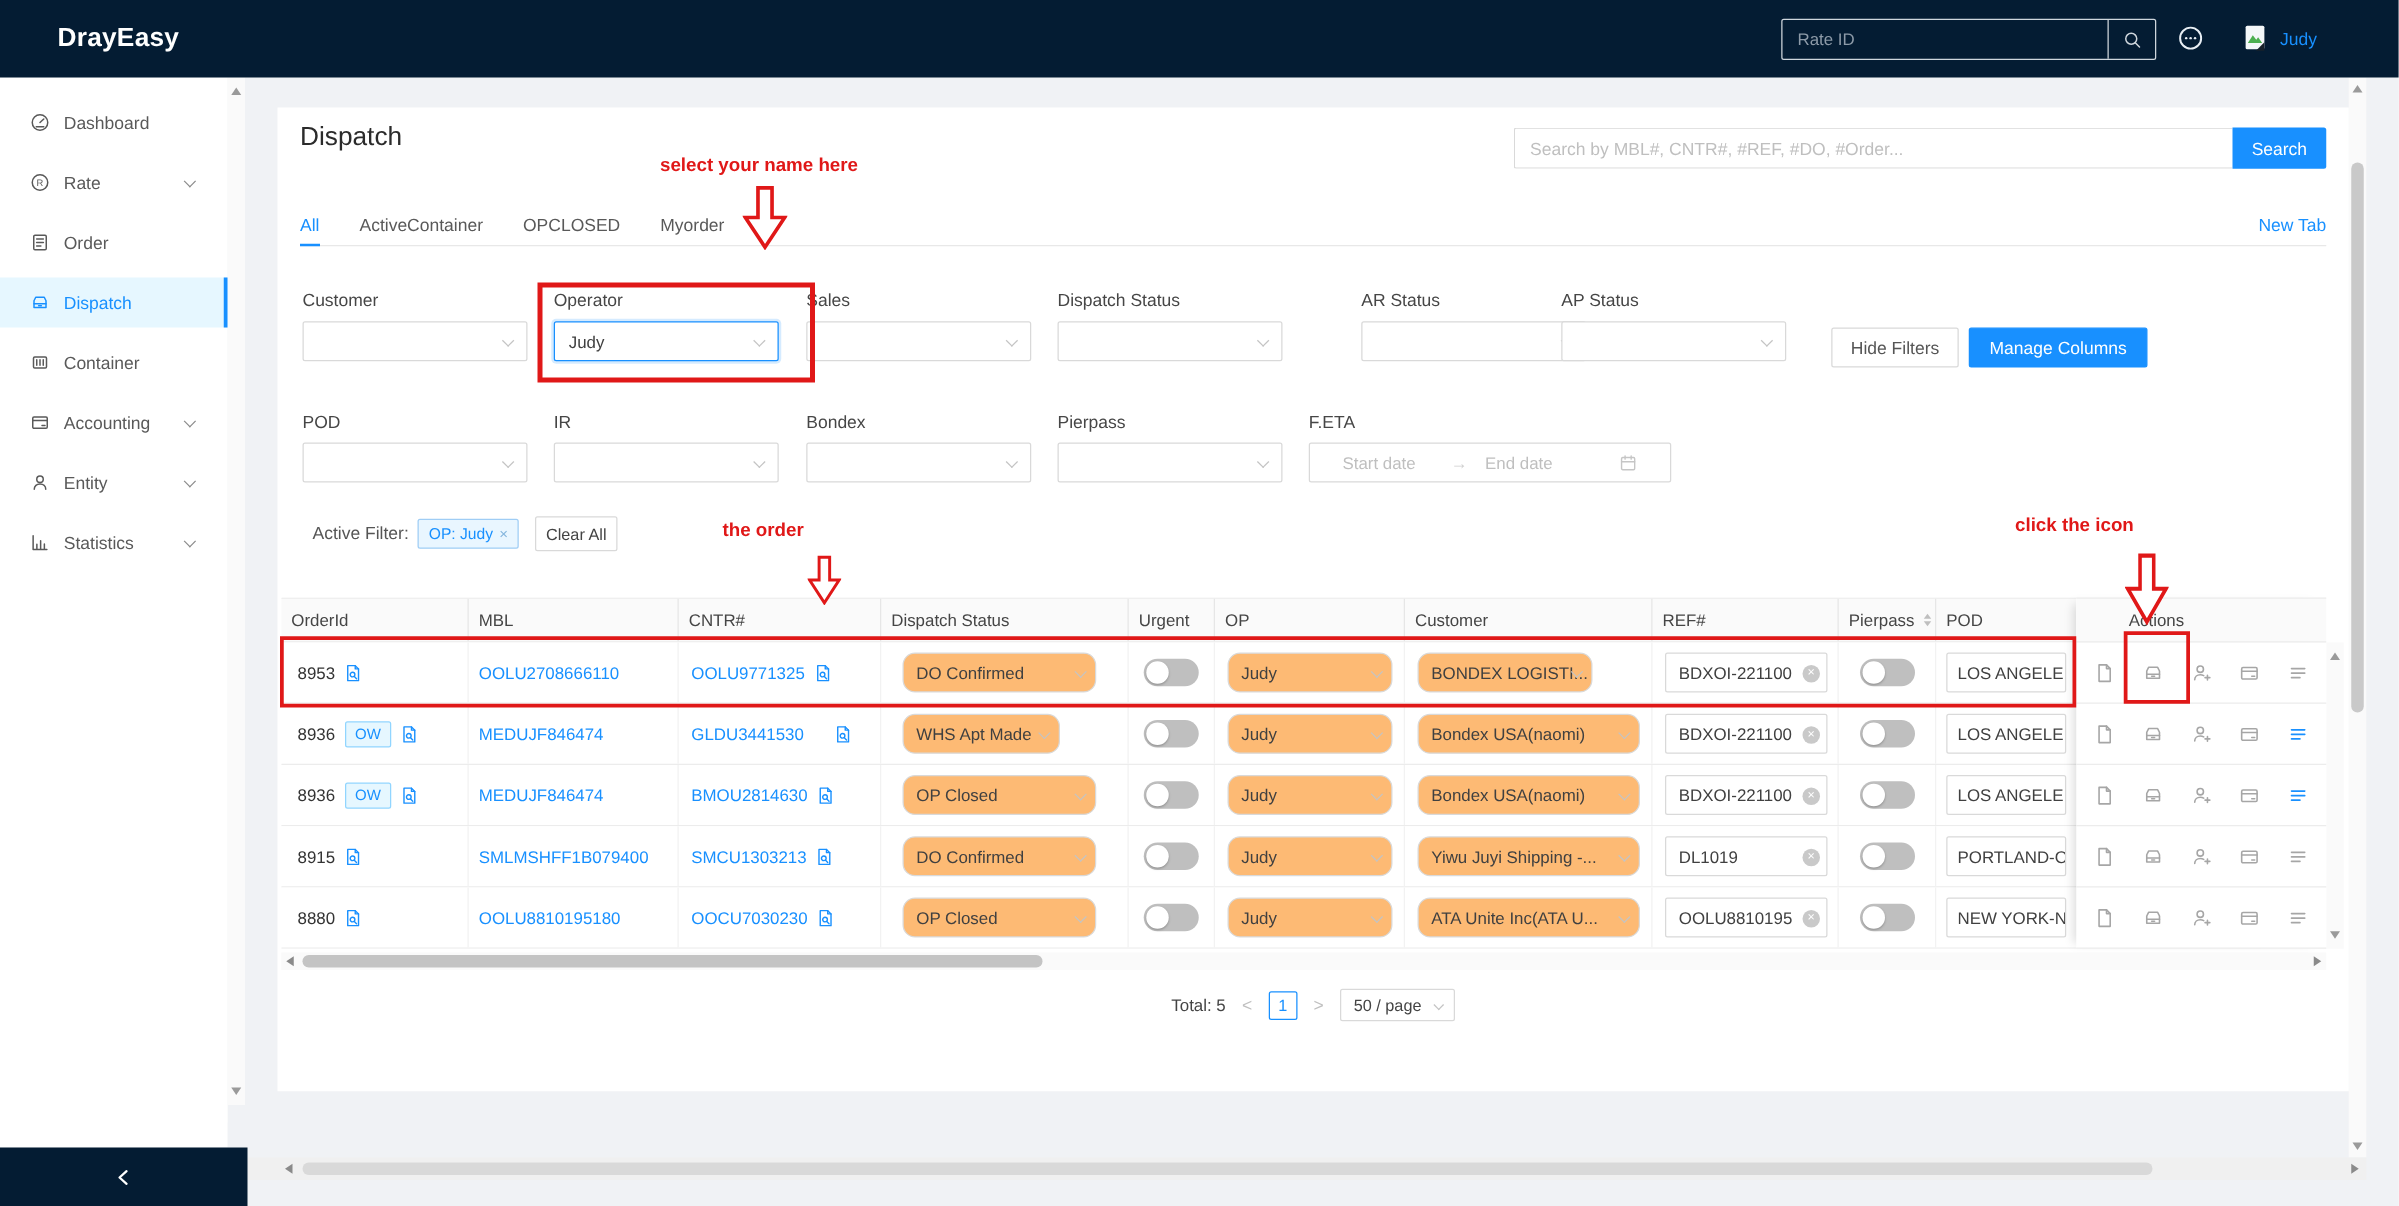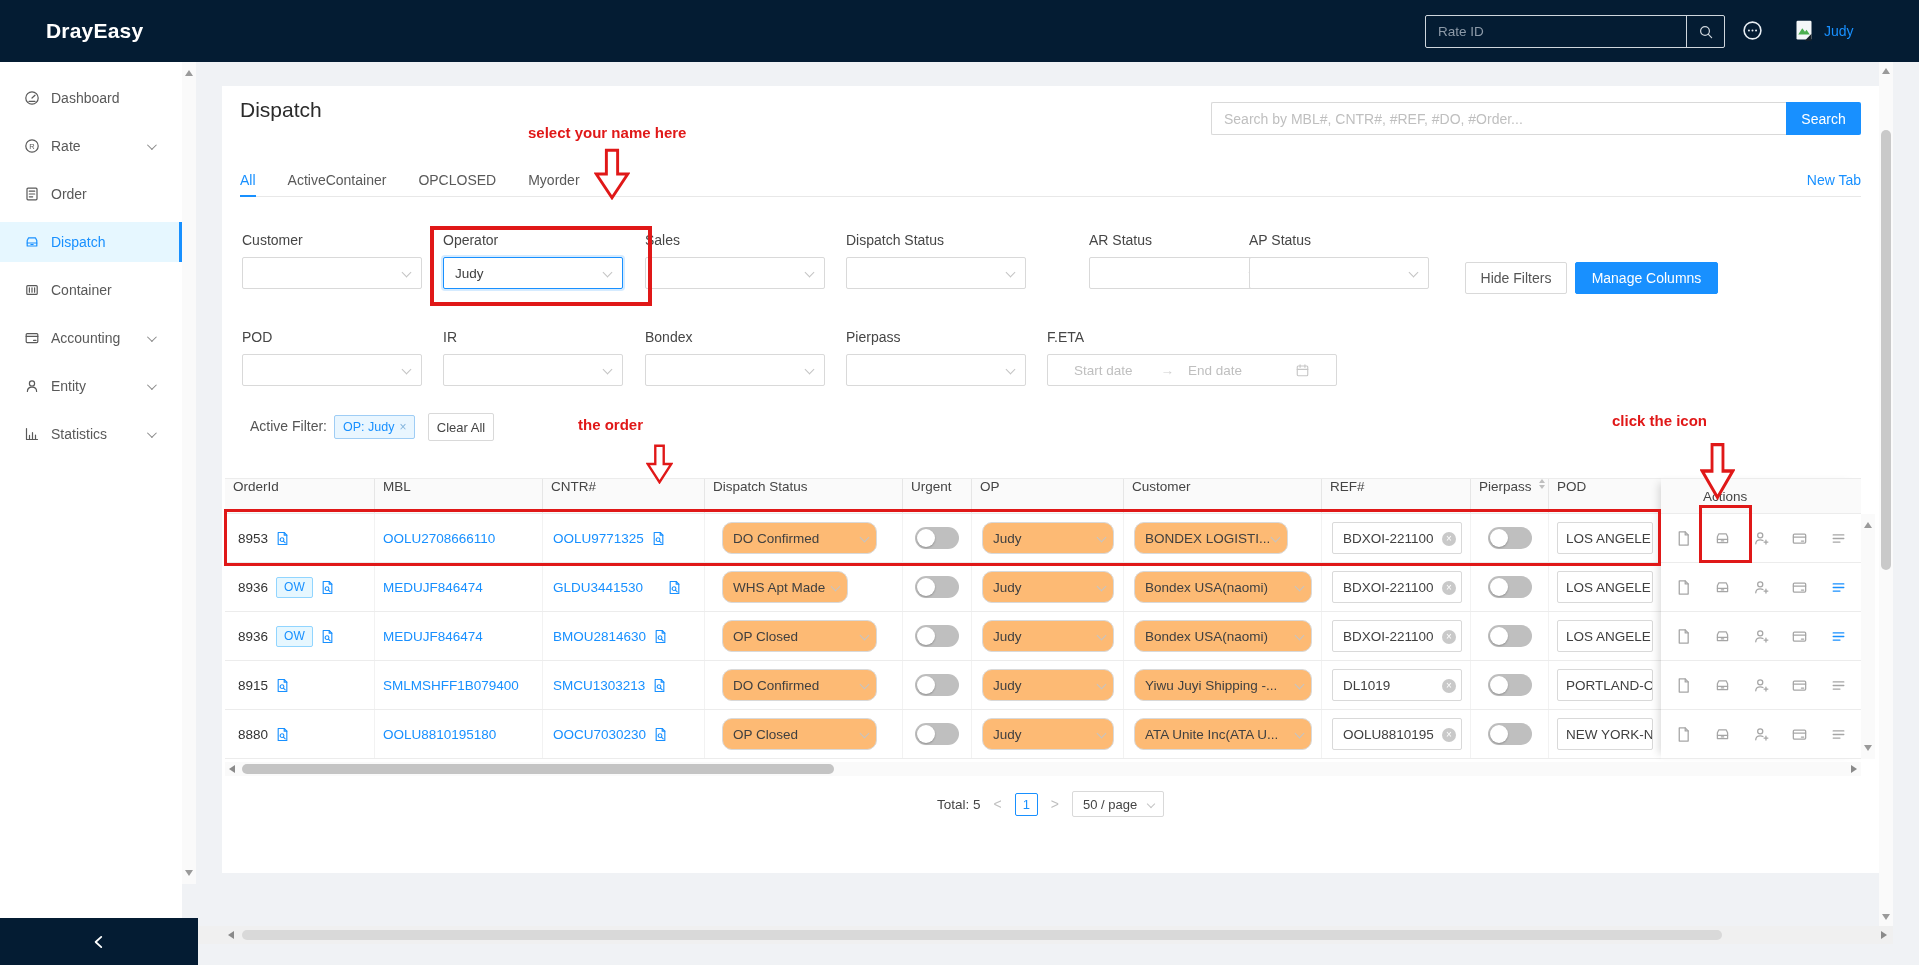--- a/index.html
+++ b/index.html
@@ -81,21 +81,21 @@
 
   .af-label { position:absolute; left:28px; top:332px; font-size:14px; color:#555; }
   .af-tag { position:absolute; left:112px; top:329px; height:24px; display:flex; align-items:center; padding:0 8px; background:#e9f6ff; border:1px solid #9fcdf5; border-radius:2px; color:#1890ff; font-size:12.5px; cursor:pointer; }
   .af-tag .x { margin-left:5px; color:#84b5dd; font-size:12px; }
   .af-clear { position:absolute; left:206px; top:327px; width:66px; height:28px; background:#fff; border:1px solid #d9d9d9; border-radius:2px; font-size:13px; color:#444; display:flex; align-items:center; justify-content:center; cursor:pointer; }
 
   
   .table { position:absolute; left:3px; top:392px; width:1650px; height:281px; }
   .t-scroll { position:absolute; left:0; top:0; right:14px; bottom:0; overflow:hidden; }
   .thead { display:flex; height:36px; background:#fafafa; border-top:1px solid #ececec; border-bottom:1px solid #ececec; width:1584px; }
-  .th { display:flex; padding:0 8px; font-size:13.5px; color:#454545; border-right:1px solid #e6e6e6; flex:none; }
+  .th { display:flex; align-items:center; padding:0 8px; font-size:13.5px; color:#454545; border-right:1px solid #e6e6e6; flex:none; }
   .sorter { display:inline-flex; flex-direction:column; gap:2px; margin-left:7px; }
   .sorter .t { width:0; height:0; border-left:3.5px solid transparent; border-right:3.5px solid transparent; }
   .sorter .t.up { border-bottom:4.5px solid #bfbfbf; }
   .sorter .t.dn { border-top:4.5px solid #bfbfbf; }
   .tr { display:flex; height:49px; border-bottom:1px solid #ececec; width:1584px; background:#fff; }
   .td { height:100%; display:flex; align-items:center; padding:0 8px; border-right:1px solid #f2f2f2; flex:none; overflow:hidden; }
   .td.center { justify-content:center; }
   .oid { font-size:13.5px; color:#333; }
   .link { color:#1890ff; font-size:13.5px; cursor:pointer; white-space:nowrap; }
   .fsicon { width:15px; height:15px; color:#1890ff; margin-left:7px; cursor:pointer; flex:none; }
@@ -458,21 +458,21 @@
             <div class="td center" style="width: 69px;">
               <div class="switch"></div>
             </div>
             <div class="td" style="width: 152px; padding-left: 10px;">
               <div class="cell-sel" style="width: 132px;">
                 <span>Judy</span>
                 <span class="chev"></span>
               </div>
             </div>
             <div class="td" style="width: 198px; padding-left: 10px;">
-              <div class="cell-sel" style="width: 154px; align-items: center;">
+              <div class="cell-sel" style="width: 140px; align-items: center;">
                 <span>BONDEX LOGISTI...</span>
                 <span class="chev"></span>
               </div>
             </div>
             <div class="td" style="width: 149px; padding-left: 10px;">
               <div class="refbox">
                 <span>BDXOI-221100</span>
                 <span class="clear"></span>
               </div>
             </div>

